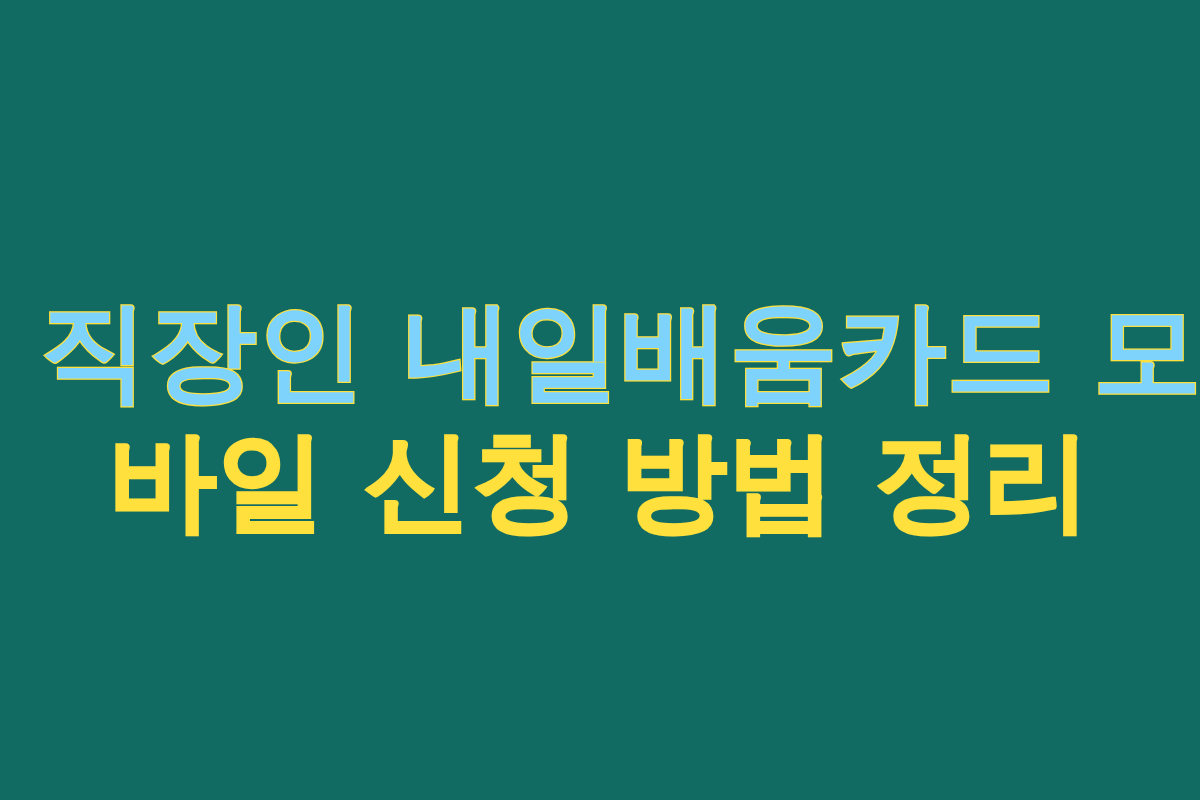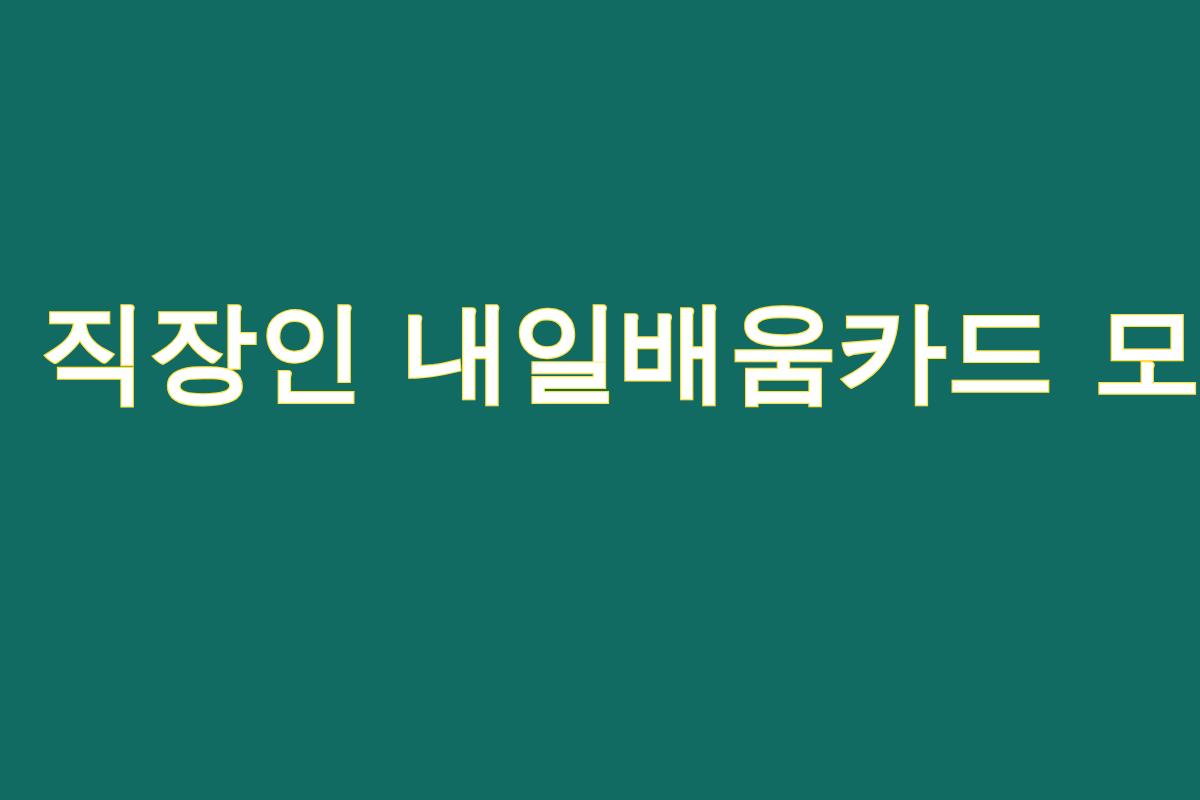--- a/index.html
+++ b/index.html
@@ -64,18 +64,19 @@
     margin-top: 0;
   }
 </style>
 </head>
 <body>
 
 <div class="thumbnail-card" style="background: rgb(17, 107, 98);">
 
   <div class="headline-block">
 
-    <span class="headline-line headline-line--first" style="color: #ffffff; -webkit-text-stroke: 2.5px rgb(255, 224, 60);">직장인 내일배움카드 모</span>
+    <span class="headline-line headline-line--first" style="color: #7dd3fc; -webkit-text-stroke: 2.5px rgb(255, 224, 60);">직장인 내일배움카드 모</span>
 
+    <span class="headline-line headline-line--second" style="color: rgb(255, 224, 60); -webkit-text-stroke: 2.5px rgb(255, 224, 60);">바일 신청 방법 정리</span>
 
   </div>
 
 </div>
 
 </body></html>

